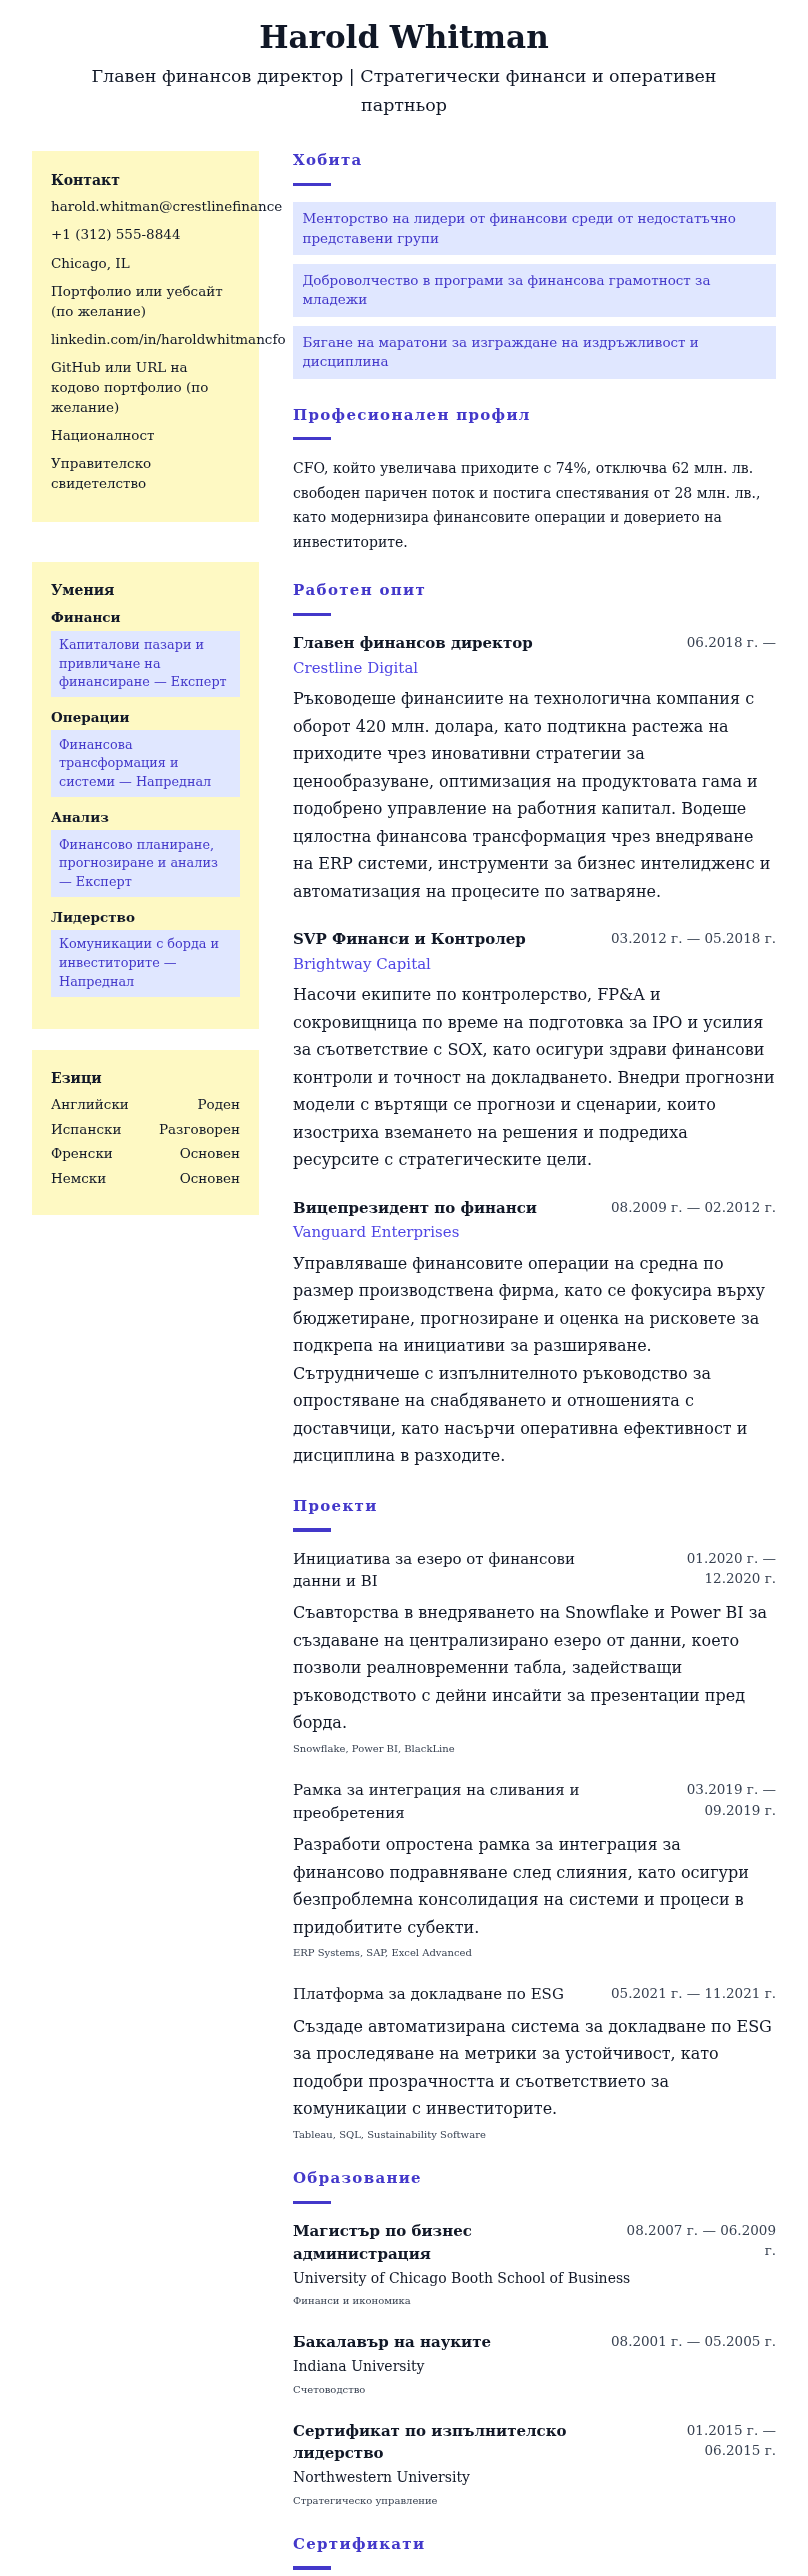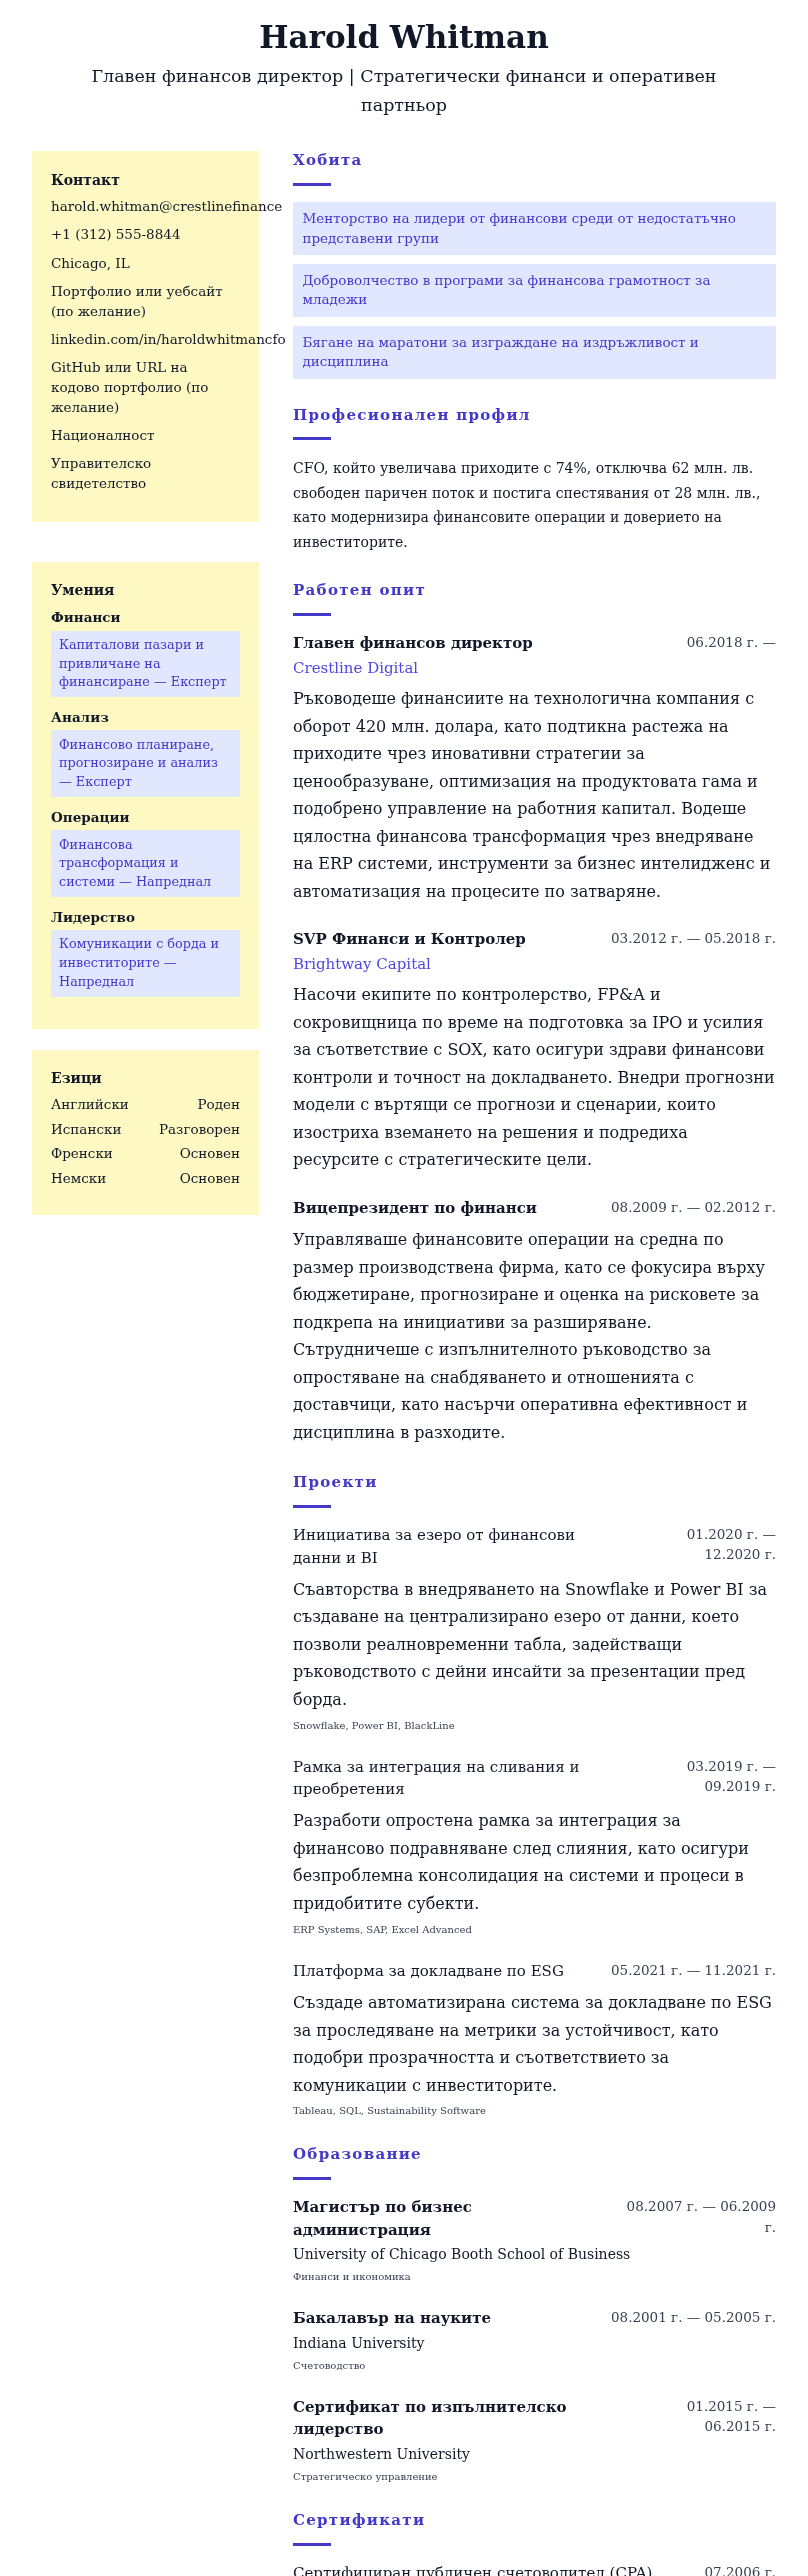--- a/index.html
+++ b/index.html
@@ -95,26 +95,26 @@
       </div>
 
       <div class="box box-gap-lg">
         <div class="box-title">Умения</div>
 
         <div class="skill-group">
           <div class="skill-label">Финанси</div>
           <div class="skill-pill">Капиталови пазари и привличане на финансиране — Експерт</div>
         </div>
         <div class="skill-group">
+          <div class="skill-label">Операции</div>
+          <div class="skill-pill">Финансова трансформация и системи — Напреднал</div>
+        </div>
+        <div class="skill-group">
           <div class="skill-label">Анализ</div>
           <div class="skill-pill">Финансово планиране, прогнозиране и анализ — Експерт</div>
-        </div>
-        <div class="skill-group">
-          <div class="skill-label">Операции</div>
-          <div class="skill-pill">Финансова трансформация и системи — Напреднал</div>
         </div>
         <div class="skill-group">
           <div class="skill-label">Лидерство</div>
           <div class="skill-pill">Комуникации с борда и инвеститорите — Напреднал</div>
         </div>
       </div>
 
       <div class="box box-gap-sm">
         <div class="box-title">Езици</div>
         <div class="lang-row">
@@ -172,20 +172,21 @@
           </div>
           <div class="entry-company">Brightway Capital</div>
           <p class="entry-desc">Насочи екипите по контролерство, FP&amp;A и сокровищница по време на подготовка за IPO и усилия за съответствие с SOX, като осигури здрави финансови контроли и точност на докладването. Внедри прогнозни модели с въртящи се прогнози и сценарии, които изостриха вземането на решения и подредиха ресурсите с стратегическите цели.</p>
         </div>
 
         <div class="entry">
           <div class="entry-head">
             <div class="entry-title">Вицепрезидент по финанси</div>
             <div class="entry-dates">08.2009 г. — 02.2012 г.</div>
           </div>
+          <div class="entry-company">Vanguard Enterprises</div>
           <p class="entry-desc">Управляваше финансовите операции на средна по размер производствена фирма, като се фокусира върху бюджетиране, прогнозиране и оценка на рисковете за подкрепа на инициативи за разширяване. Сътрудничеше с изпълнителното ръководство за опростяване на снабдяването и отношенията с доставчици, като насърчи оперативна ефективност и дисциплина в разходите.</p>
         </div>
       </section>
 
       <section class="section">
         <h2 class="section-title">Проекти</h2>
         <div class="rule"></div>
 
         <div class="entry">
           <div class="entry-head">

